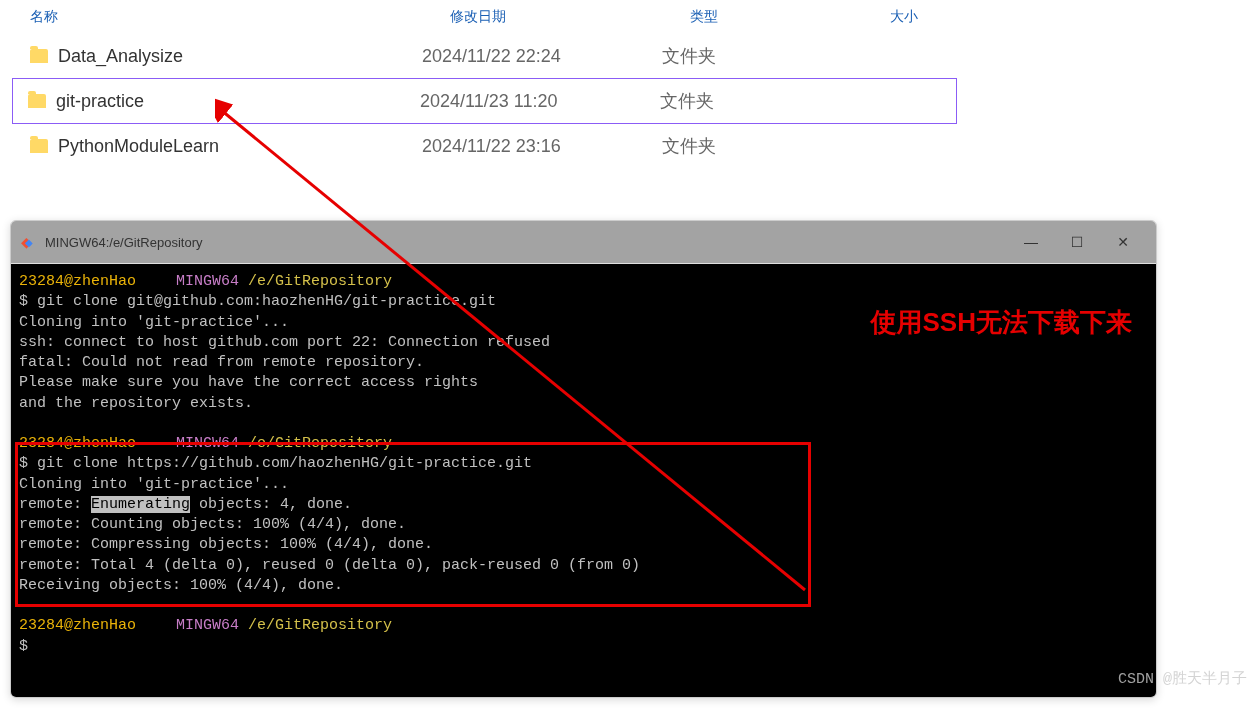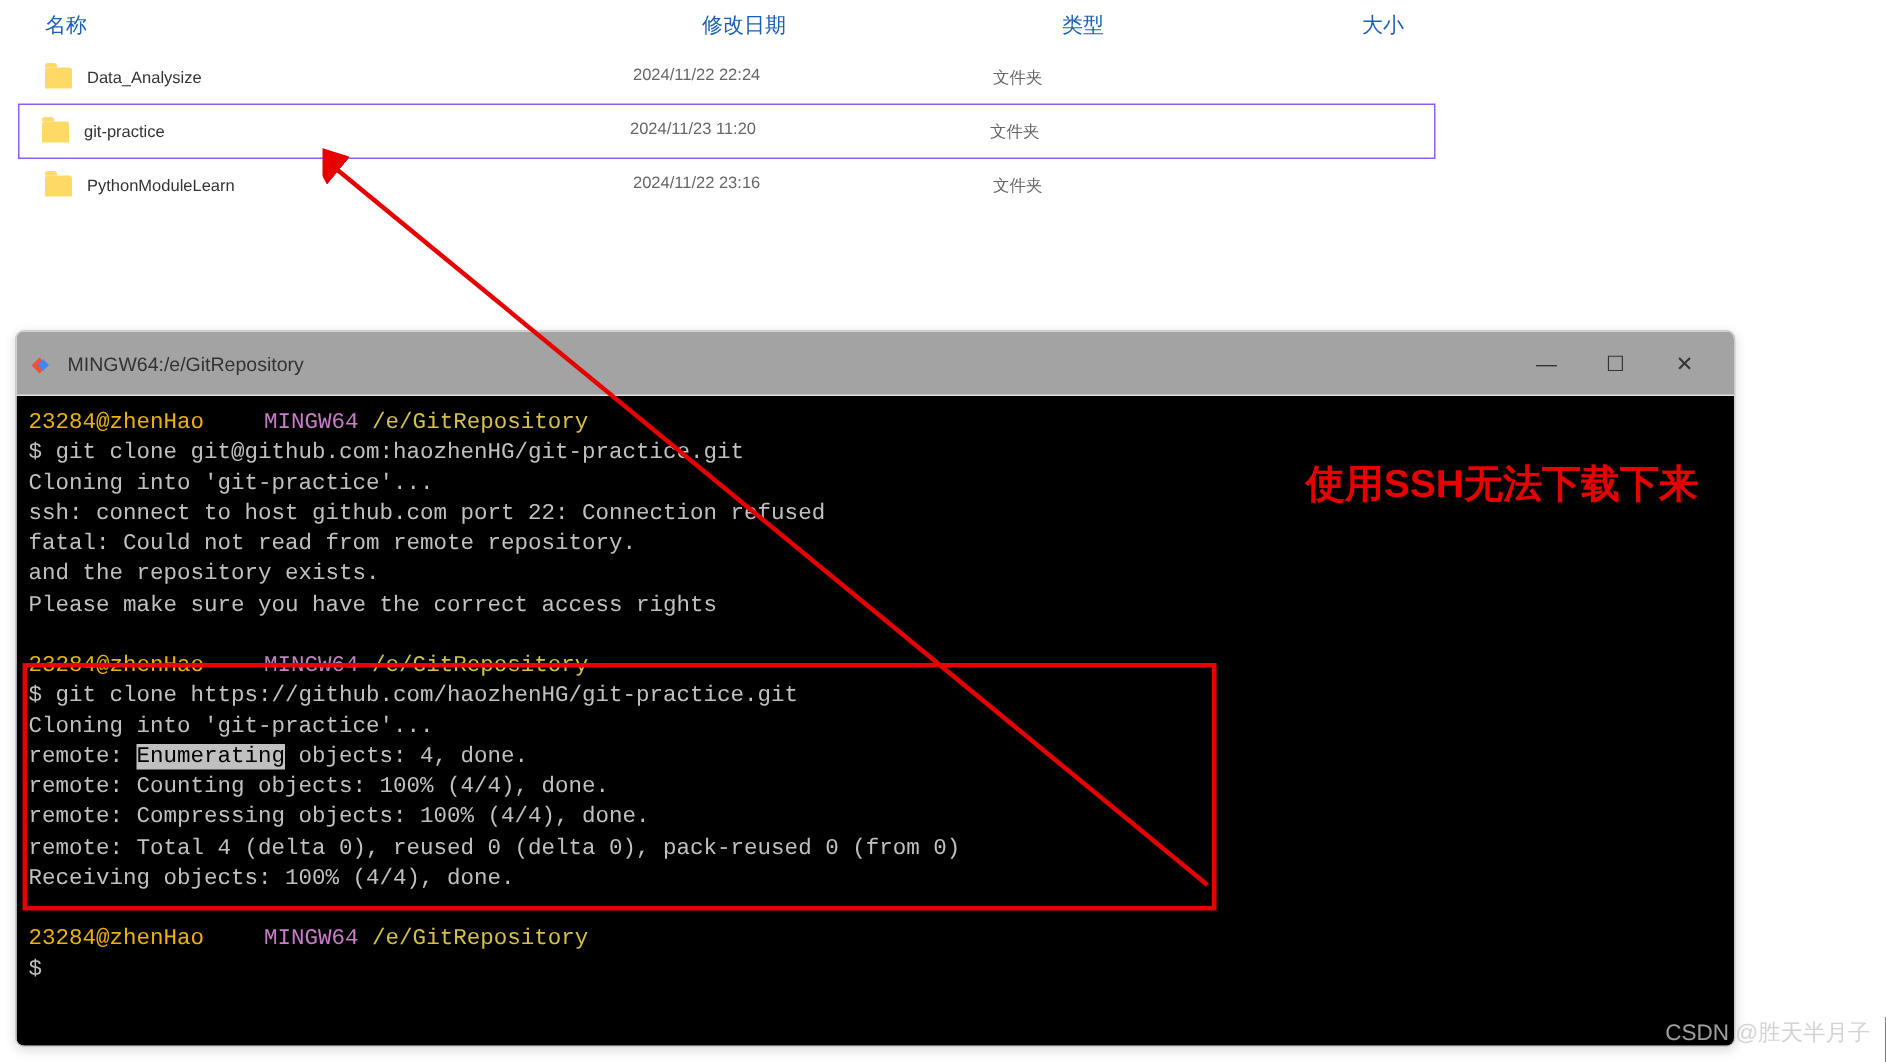--- a/index.html
+++ b/index.html
@@ -1,24 +1,24 @@
 <!DOCTYPE html>
 <html><head>
   <meta charset="utf-8">
   <style>
     * { margin: 0; padding: 0; box-sizing: border-box; }
     body { font-family: "Microsoft YaHei", "Segoe UI", sans-serif; background: #fff; width: 1257px; height: 708px; position: relative; overflow: hidden; }
     
     .explorer-header { display: flex; padding: 8px 0 8px 30px; font-size: 14px; color: #666; }
     .col-name { width: 420px; color: #1a5fb4; font-family: Liberation Serif, serif; }
-    .col-date { width: 240px; color: #1a5fb4; margin-left: 18px; }
+    .col-date { width: 240px; color: #1a5fb4; }
     .col-type { width: 200px; color: #1a5fb4; }
     .col-size { width: 150px; color: #1a5fb4; }
     
-    .file-row { display: flex; padding: 10px 0 10px 30px; font-size: 11px; color: #555; }
+    .file-row { display: flex; align-items: center; padding: 10px 0 10px 30px; font-size: 18px; color: #555; }
     .file-row.highlighted { border: 1px solid #8b5cf6; margin-left: 12px; margin-right: 300px; padding-left: 15px; }
     .folder-icon { width: 18px; height: 14px; background: #ffd966; border-radius: 2px 2px 0 0; margin-right: 10px; position: relative; display: inline-block; }
     .folder-icon::before { content: ''; position: absolute; top: -3px; left: 0; width: 8px; height: 3px; background: #ffd966; border-radius: 2px 2px 0 0; }
     .file-name { width: 392px; display: flex; align-items: center; color: #333; }
     .file-date { width: 240px; color: #666; }
     .file-type { width: 200px; color: #666; }
     
     .terminal-window { position: absolute; top: 220px; left: 10px; right: 100px; bottom: 10px; background: #fff; border: 1px solid #ccc; border-radius: 6px; box-shadow: 0 2px 8px rgba(0,0,0,0.15); overflow: hidden; }
     .terminal-titlebar { display: flex; align-items: center; justify-content: space-between; padding: 6px 10px; background: #a3a3a3; border-bottom: 1px solid #e0e0e0; }
     .titlebar-left { display: flex; align-items: center; gap: 8px; font-size: 13px; color: #333; }
@@ -35,21 +35,21 @@
     .prompt-path { color: #d4c04a; }
     .term-cmd { color: #c0c0c0; }
     .term-highlight-text { background: #c0c0c0; color: #000; }
     
     .red-box-terminal { position: absolute; border: 3px solid #e60000; left: 4px; top: 178px; width: 796px; height: 165px; pointer-events: none; }
     
     .annotation-text { position: absolute; top: 305px; right: 125px; font-size: 26px; font-weight: bold; color: #e60000; z-index: 10; }
     
     .arrow-svg { position: absolute; top: 95px; left: 215px; pointer-events: none; z-index: 5; }
     
-    .watermark { position: absolute; bottom: 10px; right: 10px; font-size: 15px; color: rgba(200,200,200,0.8); font-family: Liberation Sans, sans-serif; }
+    .watermark { position: absolute; bottom: 20px; right: 10px; font-size: 15px; color: rgba(200,200,200,0.8); font-family: Liberation Mono, monospace; }
   </style>
 </head>
 <body>
 
 <div class="explorer-header">
   <div class="col-name">名称</div>
   <div class="col-date">修改日期</div>
   <div class="col-type">类型</div>
   <div class="col-size">大小</div>
 </div>
@@ -104,22 +104,22 @@
       <div class="win-btn">✕</div>
     </div>
   </div>
   <div class="terminal-body">
     <div class="term-line"><span class="prompt-user">23284@zhenHao</span> <span class="prompt-host">MINGW64</span> <span class="prompt-path">/e/GitRepository</span></div>
     <div class="term-line term-cmd">$ git clone git@github.com:haozhenHG/git-practice.git</div>
     <div class="term-line">Cloning into 'git-practice'...</div>
     <div class="term-line">ssh: connect to host github.com port 22: Connection refused</div>
     <div class="term-line">fatal: Could not read from remote repository.</div>
     <div class="term-line"></div>
+    <div class="term-line">Please make sure you have the correct access rights</div>
     <div class="term-line">and the repository exists.</div>
-    <div class="term-line">Please make sure you have the correct access rights</div>
     <div class="term-line">&nbsp;</div>
     <div class="term-line"><span class="prompt-user">23284@zhenHao</span> <span class="prompt-host">MINGW64</span> <span class="prompt-path">/e/GitRepository</span></div>
     <div class="term-line term-cmd">$ git clone https://github.com/haozhenHG/git-practice.git</div>
     <div class="term-line">Cloning into 'git-practice'...</div>
     <div class="term-line"><span>remote: </span><span class="term-highlight-text">Enumerating</span><span> objects: 4, done.</span></div>
     <div class="term-line">remote: Counting objects: 100% (4/4), done.</div>
     <div class="term-line">remote: Compressing objects: 100% (4/4), done.</div>
     <div class="term-line">remote: Total 4 (delta 0), reused 0 (delta 0), pack-reused 0 (from 0)</div>
     <div class="term-line">Receiving objects: 100% (4/4), done.</div>
     <div class="term-line">&nbsp;</div>

